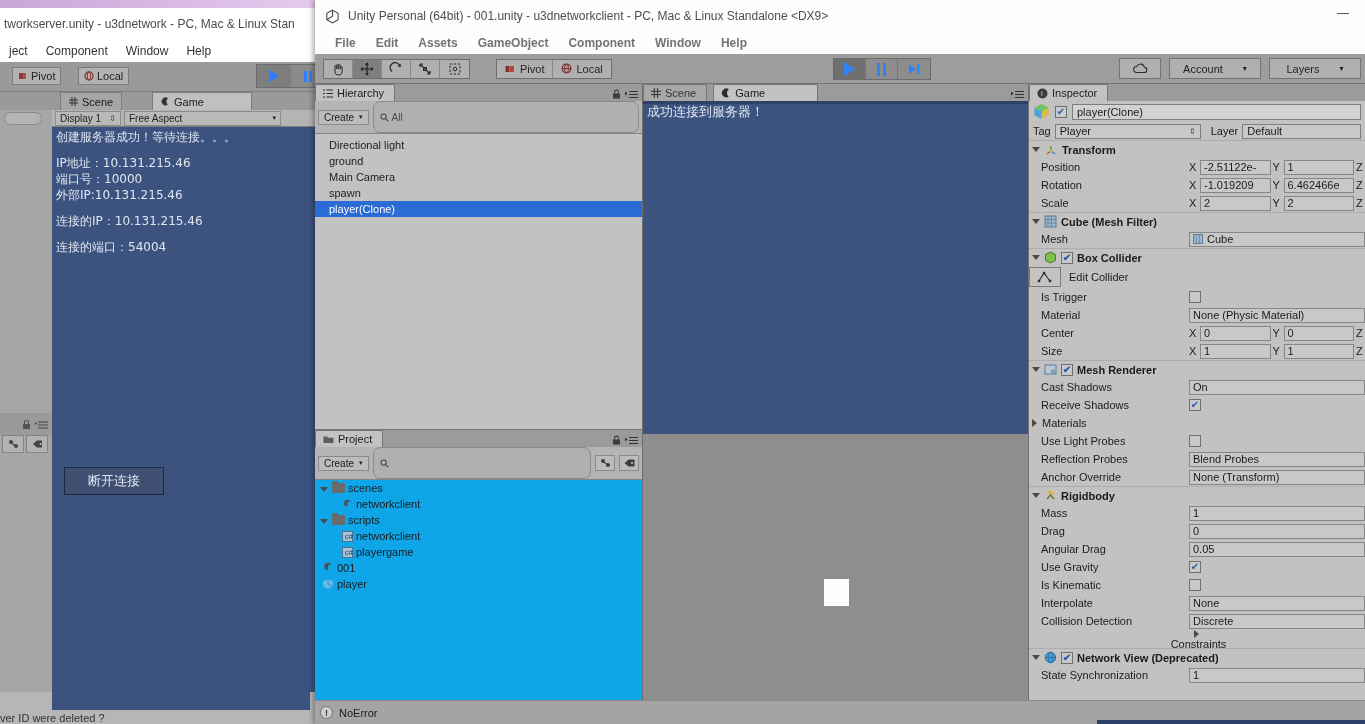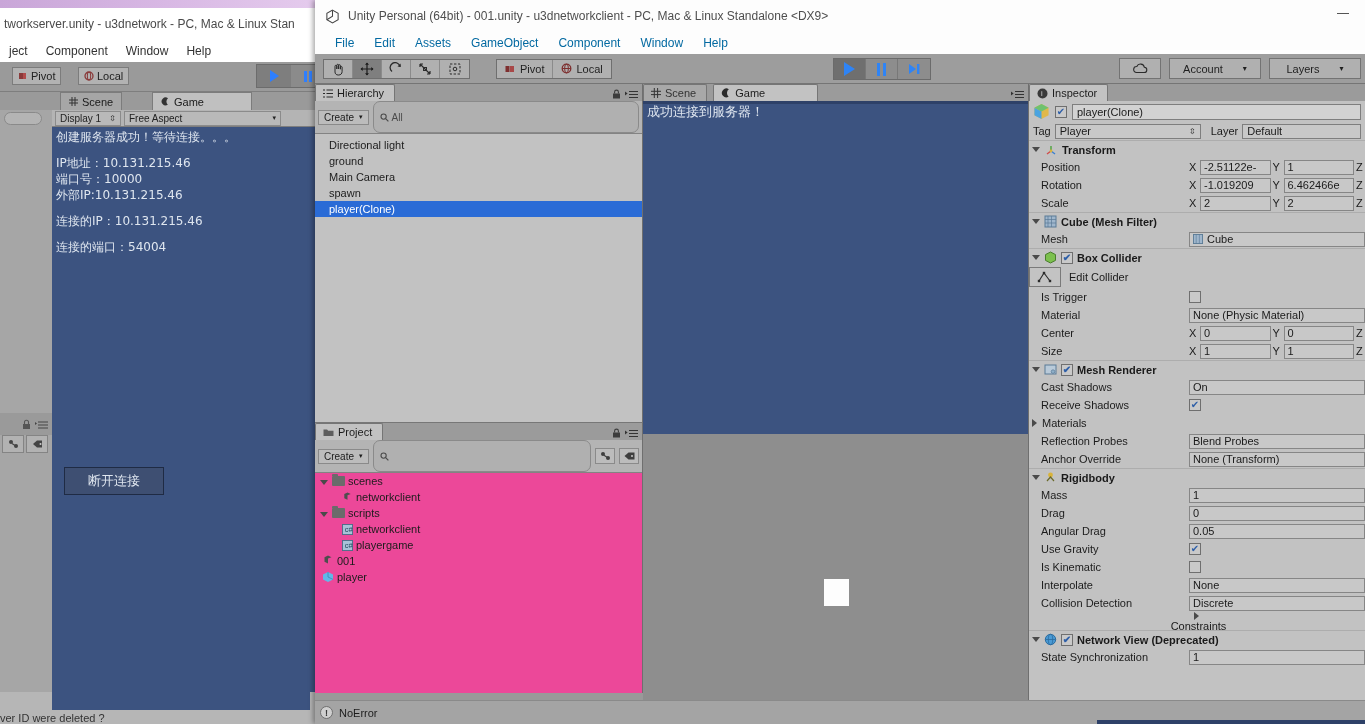--- a/index.html
+++ b/index.html
@@ -138,21 +138,21 @@
     height: 32px; background: #fdfdfd; display: flex; align-items: center;
     padding-left: 10px; font-size: 12px; color: #4e4e4e; position: relative;
   }
   .mw-title .uicon { margin-right: 8px; display: flex; }
   .mw-min {
     position: absolute; right: 16px; top: 13px; width: 12px; height: 1px;
     background: #555;
   }
   .mw-menu {
     height: 22px; background: #fdfdfd; display: flex; align-items: center;
-    font-size: 12px; color: #0369a1; padding-left: 10px;
+    font-size: 12px; color: #737373; padding-left: 10px; font-weight: bold;
   }
   .mw-menu span { padding: 0 10px; cursor: default; }
   .mw-toolbar {
     height: 30px; background: #9d9d9d; border-bottom: 1px solid #757575;
     display: flex; align-items: center; position: relative;
   }
   .tool-group {
     display: flex; margin-left: 8px; border: 1px solid #6f6f6f; height: 20px;
     background: #b0b0b0;
   }
@@ -231,22 +231,22 @@
   }
   .hlist { padding-top: 3px; }
   .hrow {
     height: 16px; display: flex; align-items: center; padding-left: 14px;
     font-size: 11px; color: #1c1c1c;
   }
   .hrow.selected { background: #2a6bd6; color: #fff; }
 
   
   #project {
-    position: absolute; left: 0; top: 338px; width: 328px; height: 271px;
-    background: #ec4899; border-right: 1px solid #6f6f6f;
+    position: absolute; left: 0; top: 345px; width: 328px; height: 271px;
+    background: #0ea5e9; border-right: 1px solid #6f6f6f;
     border-top: 1px solid #777;
   }
   .prow {
     height: 16px; display: flex; align-items: center; font-size: 11px;
     color: #1c1c1c; gap: 3px;
   }
   .ptri {
     width: 0; height: 0; border-left: 5px solid #4a4a4a;
     border-top: 3.5px solid transparent; border-bottom: 3.5px solid transparent;
     margin-right: 1px;
@@ -1029,20 +1029,26 @@
           <span class="plabel">Receive Shadows</span>
           <span class="pval">
             <span class="chk on"></span>
           </span>
         </div>
         <div class="prop" style="padding-left:3px;">
           <span class="tri closed" style="margin-right:5px;"></span>
           <span>Materials</span>
         </div>
         <div class="prop">
+          <span class="plabel">Use Light Probes</span>
+          <span class="pval">
+            <span class="chk"></span>
+          </span>
+        </div>
+        <div class="prop">
           <span class="plabel">Reflection Probes</span>
           <span class="pval">
             <span class="vfield" style="flex:1;">Blend Probes</span>
           </span>
         </div>
         <div class="prop">
           <span class="plabel">Anchor Override</span>
           <span class="pval">
             <span class="vfield" style="flex:1;">None (Transform)</span>
           </span>

